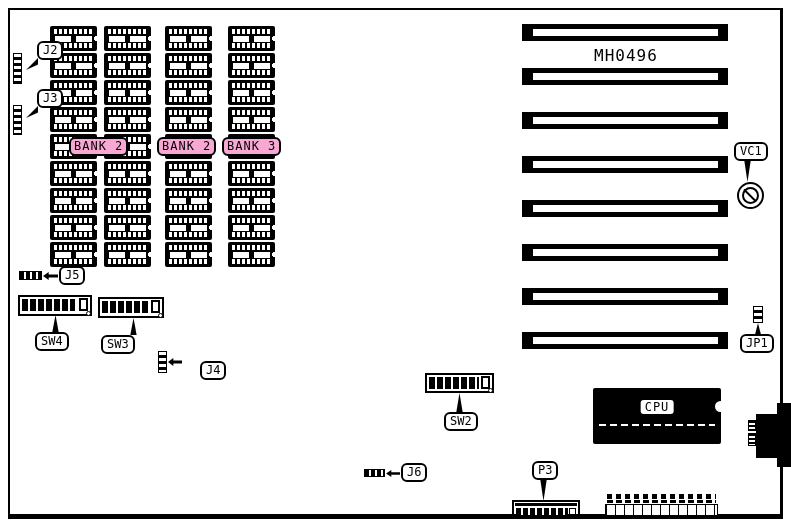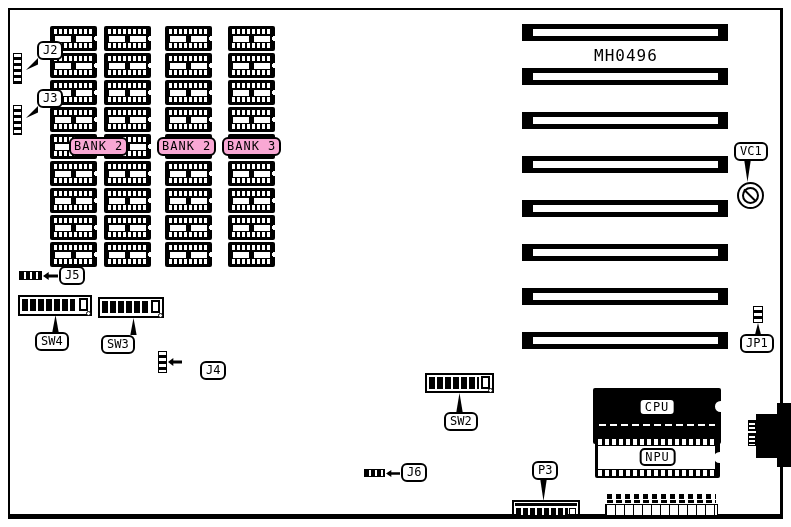--- a/index.html
+++ b/index.html
@@ -162,27 +162,20 @@
   <div class="conn conn-j" style="left:753px;top:306px;width:10px;height:17px;"></div>
   <div class="callout" style="left:740px;top:334px;">JP1</div>
   <div class="tail tail-up" style="left:754px;top:323px;width:8px;height:11px;"></div>
 
   <div class="cpu">
     <div class="ic-label" style="top:10px;">CPU</div>
     <div class="cpu-dash"></div>
     <div class="notch" style="top:13px;"></div>
   </div>
 
-  <div class="npu">
-    <div class="npu-pins" style="top:2px;"></div>
-    <div class="npu-body"></div>
-    <div class="npu-pins" style="top:33px;"></div>
-    <div class="ic-label" style="top:11px;">NPU</div>
-    <div class="notch" style="top:15px;"></div>
-  </div>
 
   <div class="pwr">
     <div class="pwr-r1"></div>
     <div class="pwr-r2"></div>
     <div class="pwr-r3"></div>
   </div>
 
   <div class="kb-a"></div>
   <div class="kb-b"></div>
   <div class="kbpin" style="left:748px;top:420px;width:8px;height:11px;"></div>

